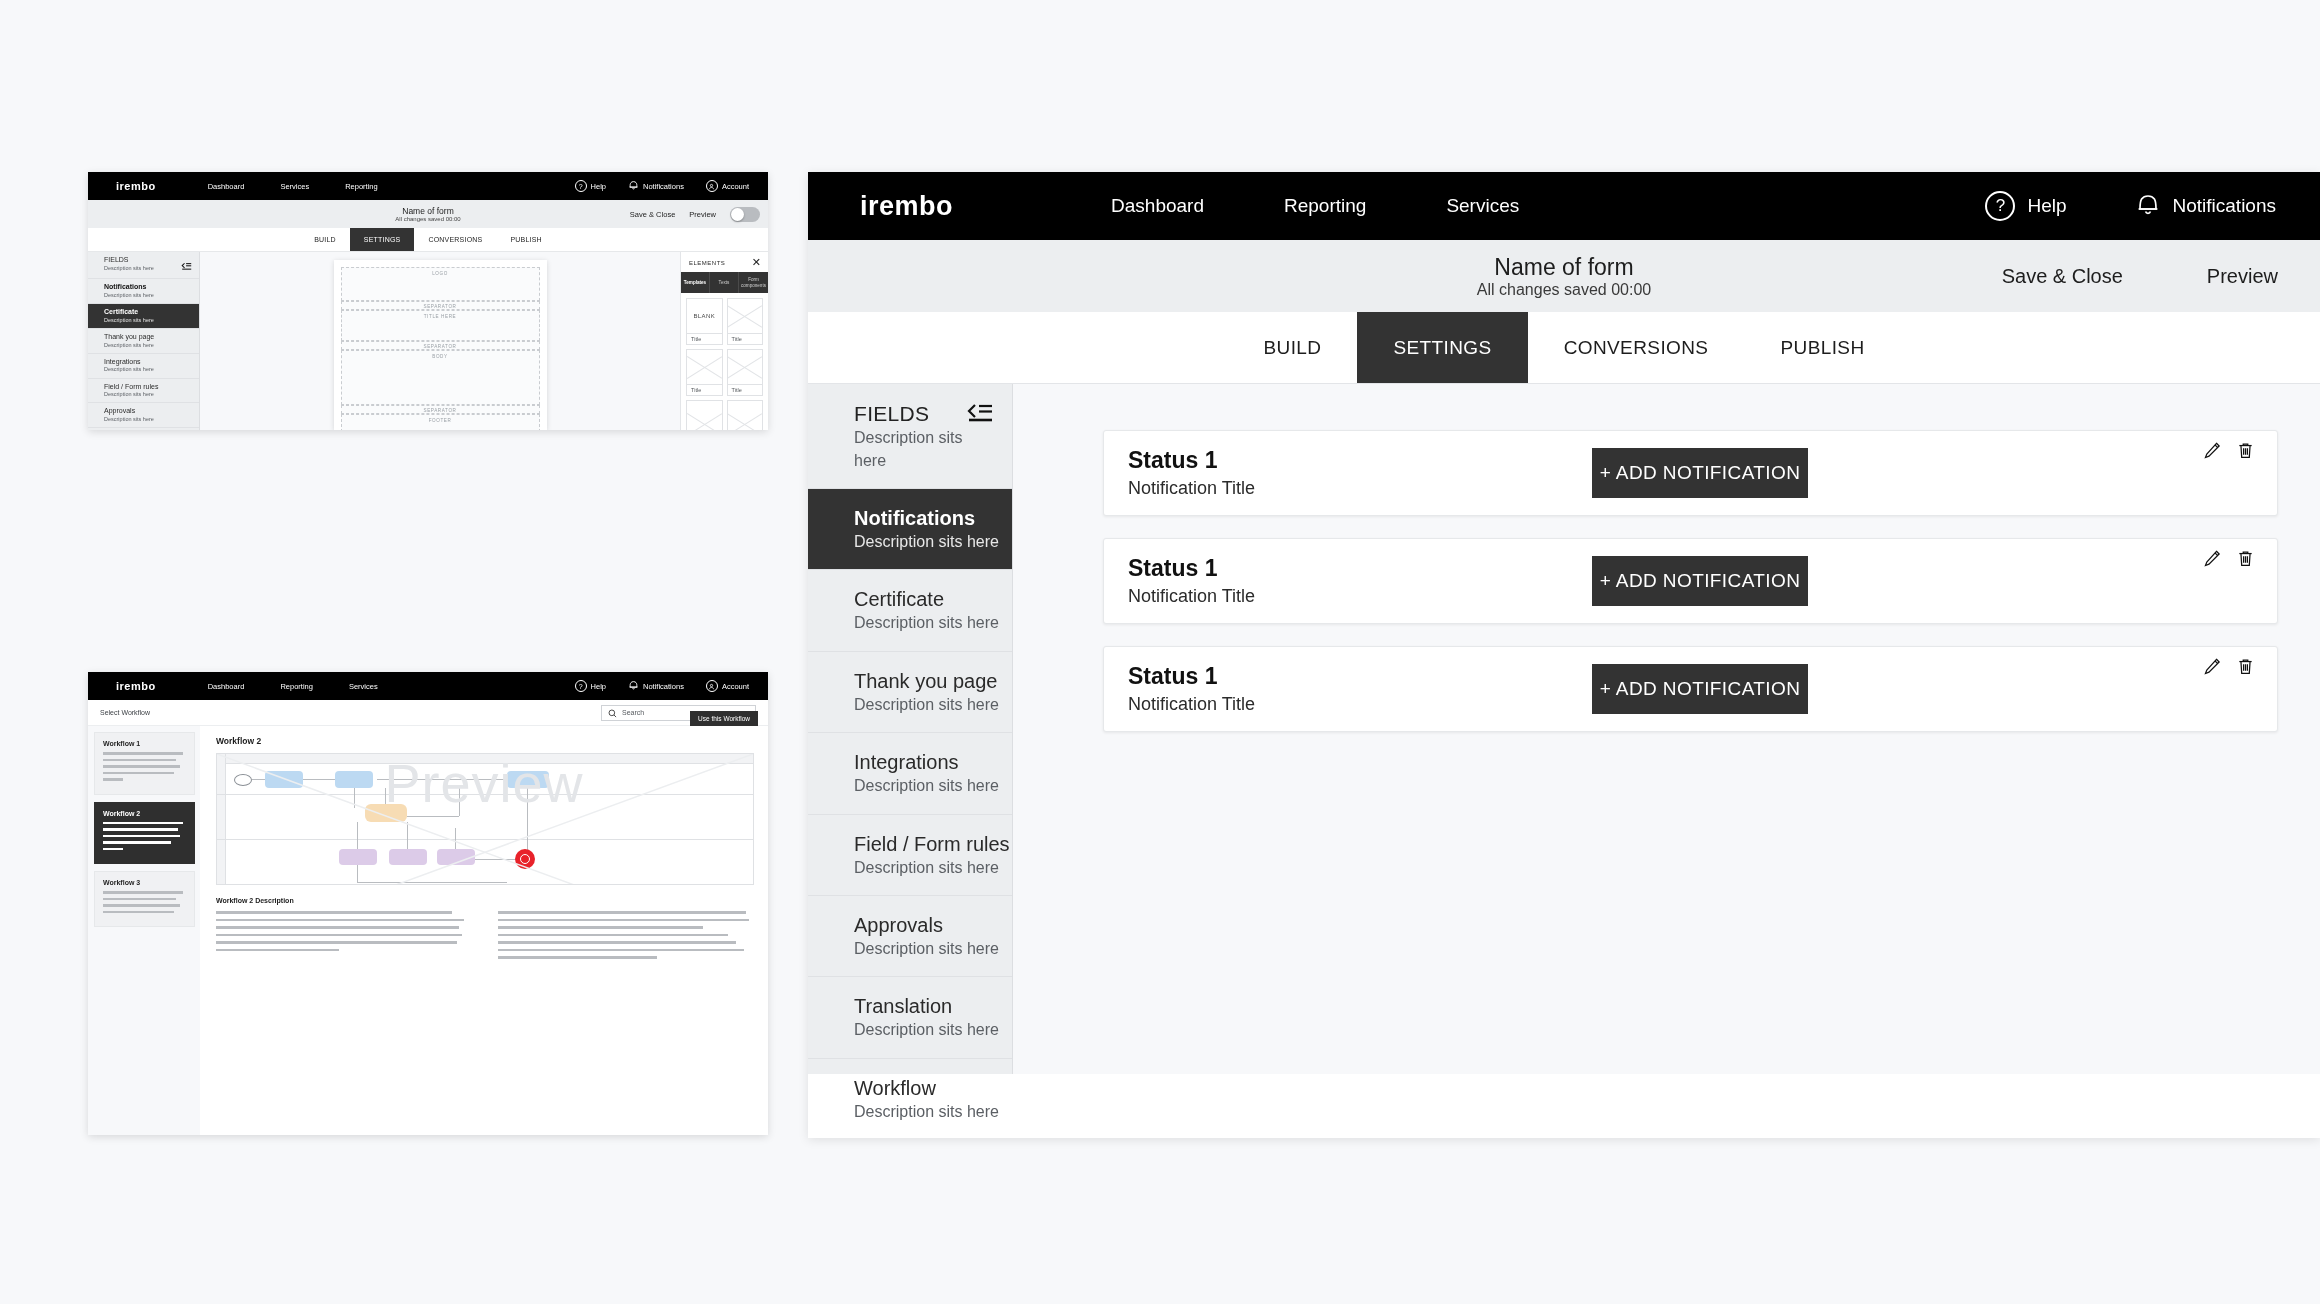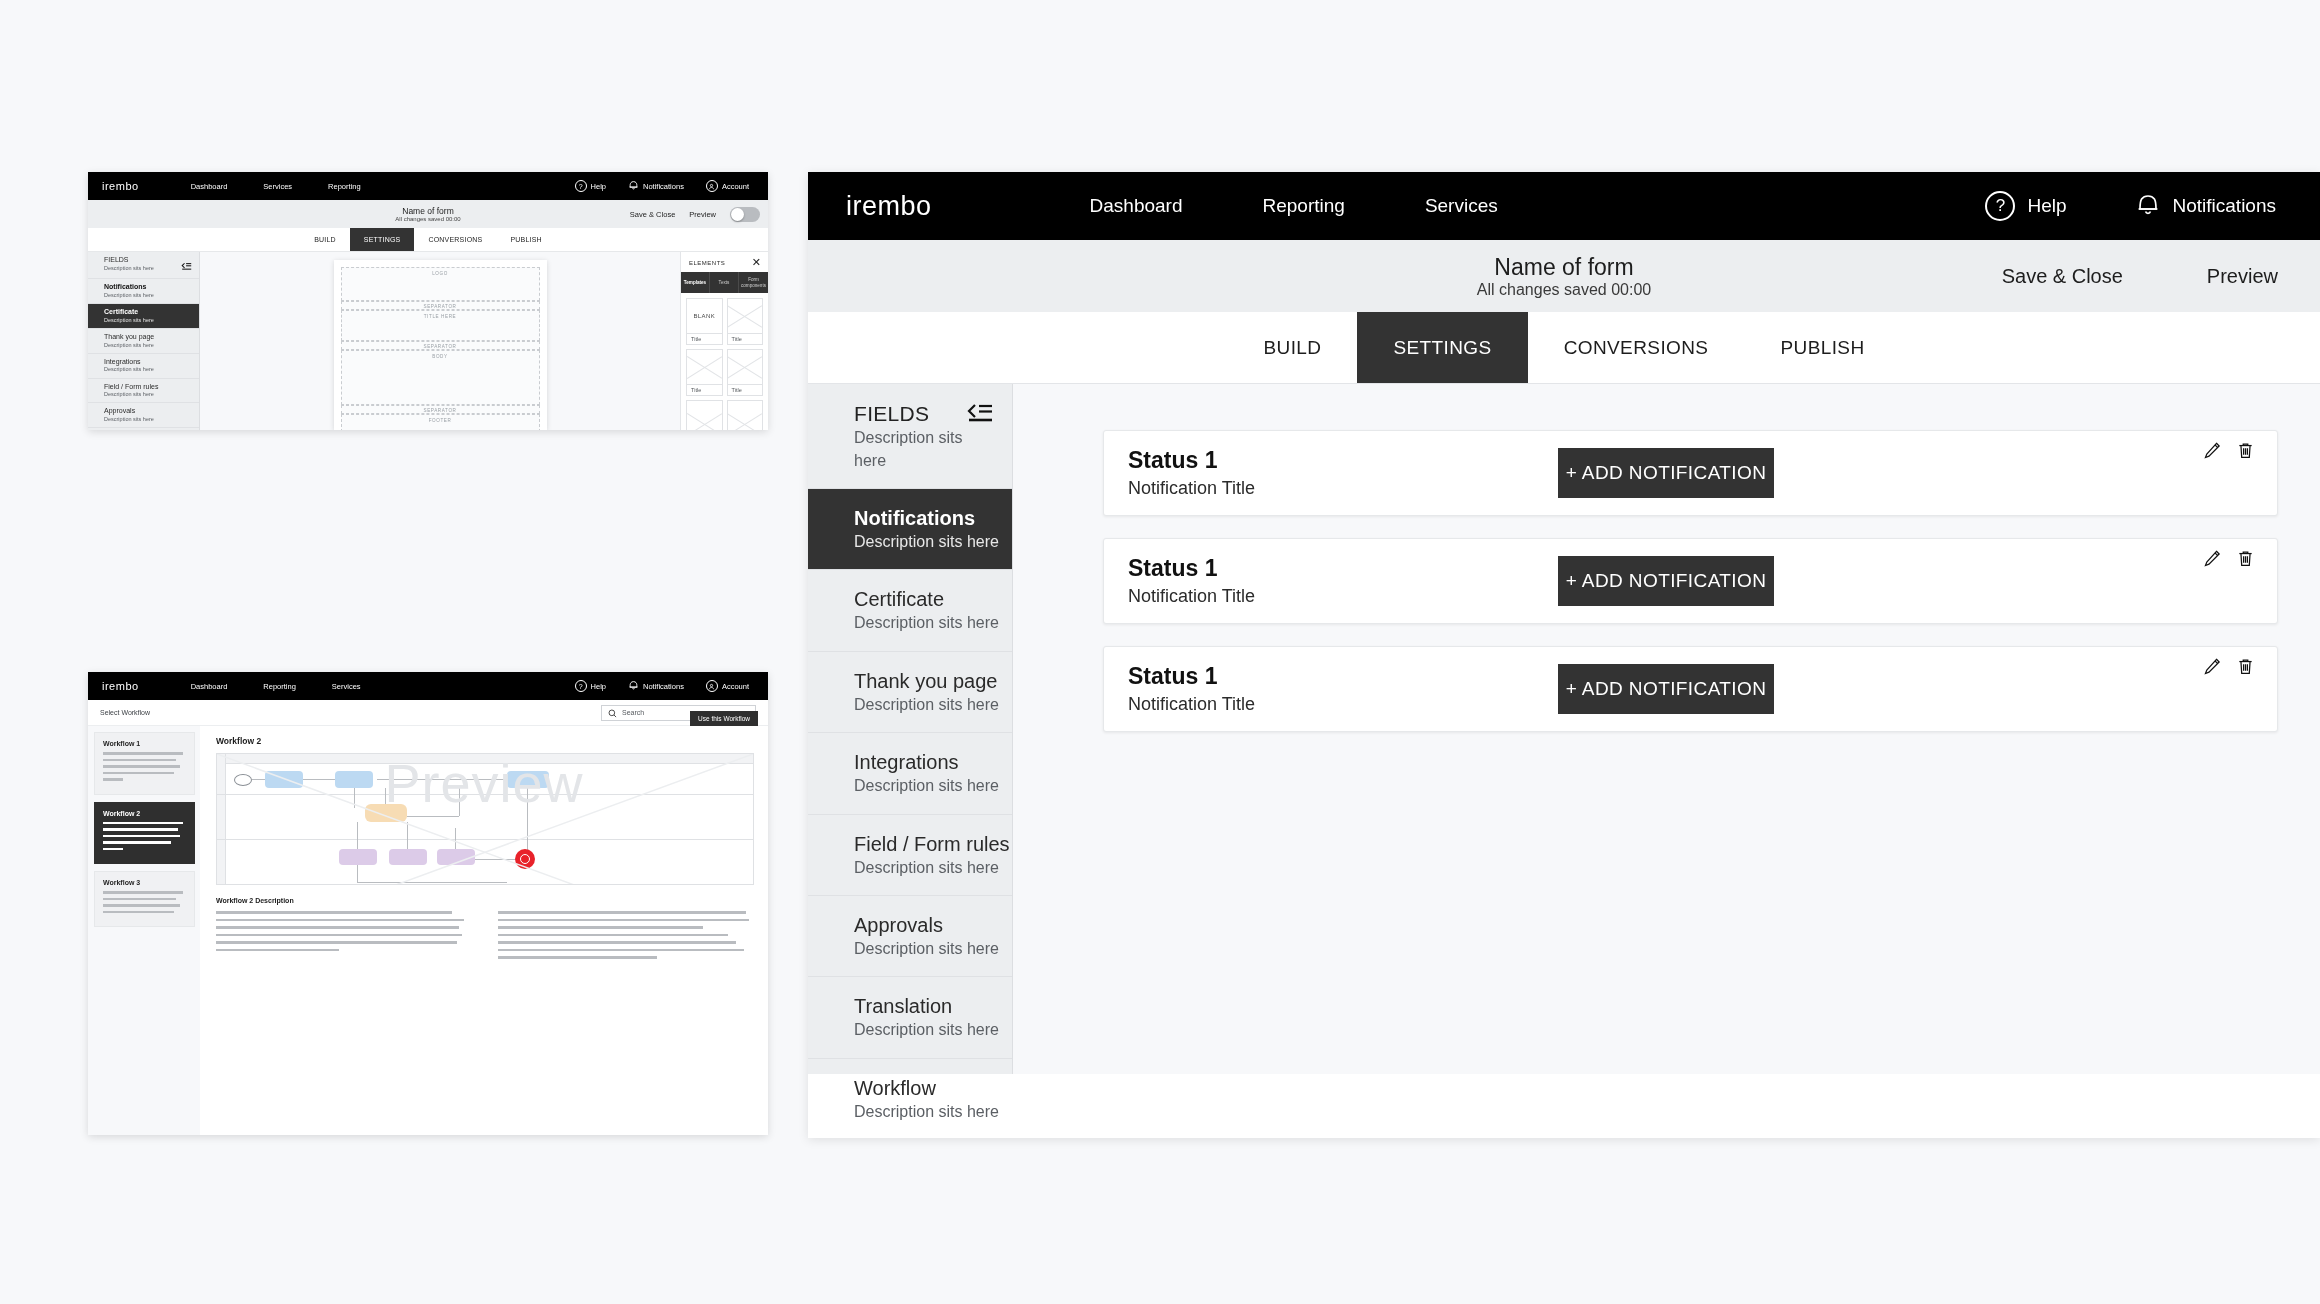--- a/index.html
+++ b/index.html
@@ -6,21 +6,21 @@
   html, body {
     width: 2320px; height: 1304px;
     background: #f7f8fa;
     font-family: "Liberation Sans", sans-serif;
     overflow: hidden;
   }
   .stage { position: relative; width: 2320px; height: 1304px; }
 
   
   .topnav { background: #000; display: flex; align-items: center; }
-  .logo-txt { color: #fff; font-weight: 400; letter-spacing: .5px; }
+  .logo-txt { color: #fff; font-weight: 700; letter-spacing: .5px; margin-left: 14px; }
   .ico-round {
     border: 2px solid #fff; border-radius: 50%;
     display: inline-flex; align-items: center; justify-content: center;
     color: #fff; flex: none;
   }
 
   
   #main-panel {
     position: absolute; left: 808px; top: 172px;
     width: 1512px; height: 966px;
@@ -77,21 +77,21 @@
     box-shadow: 0 1px 3px rgba(0,0,0,.07);
     height: 86px; margin-bottom: 22px; position: relative;
     display: flex; align-items: center; padding: 0 24px; gap: 48px;
   }
   .card .c-left { width: 380px; }
   .card .c-status { font-size: 23px; font-weight: bold; color: #111; line-height: 1.3; }
   .card .c-sub { font-size: 18px; color: #2b2b2b; line-height: 1.35; }
   .card .add-btn {
     background: #333333; color: #fff; font-size: 19px; letter-spacing: .4px;
     width: 216px; height: 50px; display: flex; align-items: center; justify-content: center;
-    border: none; font-family: inherit; cursor: pointer; margin-left: 2px;
+    border: none; font-family: inherit; cursor: pointer; margin-left: 36px;
   }
   .card .c-icons { position: absolute; right: 22px; top: 10px; display: flex; gap: 14px; }
   .card .c-icons svg { display: block; }
 
   
   .thumb { position: absolute; background: #fff; box-shadow: 0 2px 8px rgba(0,0,0,.13); overflow: hidden; }
   #thumb-top { left: 88px; top: 172px; width: 680px; height: 258px; }
   #thumb-bot { left: 88px; top: 672px; width: 680px; height: 463px; }
 
   .t-nav { height: 28px; background: #000; display: flex; align-items: center; padding-left: 14px; }

